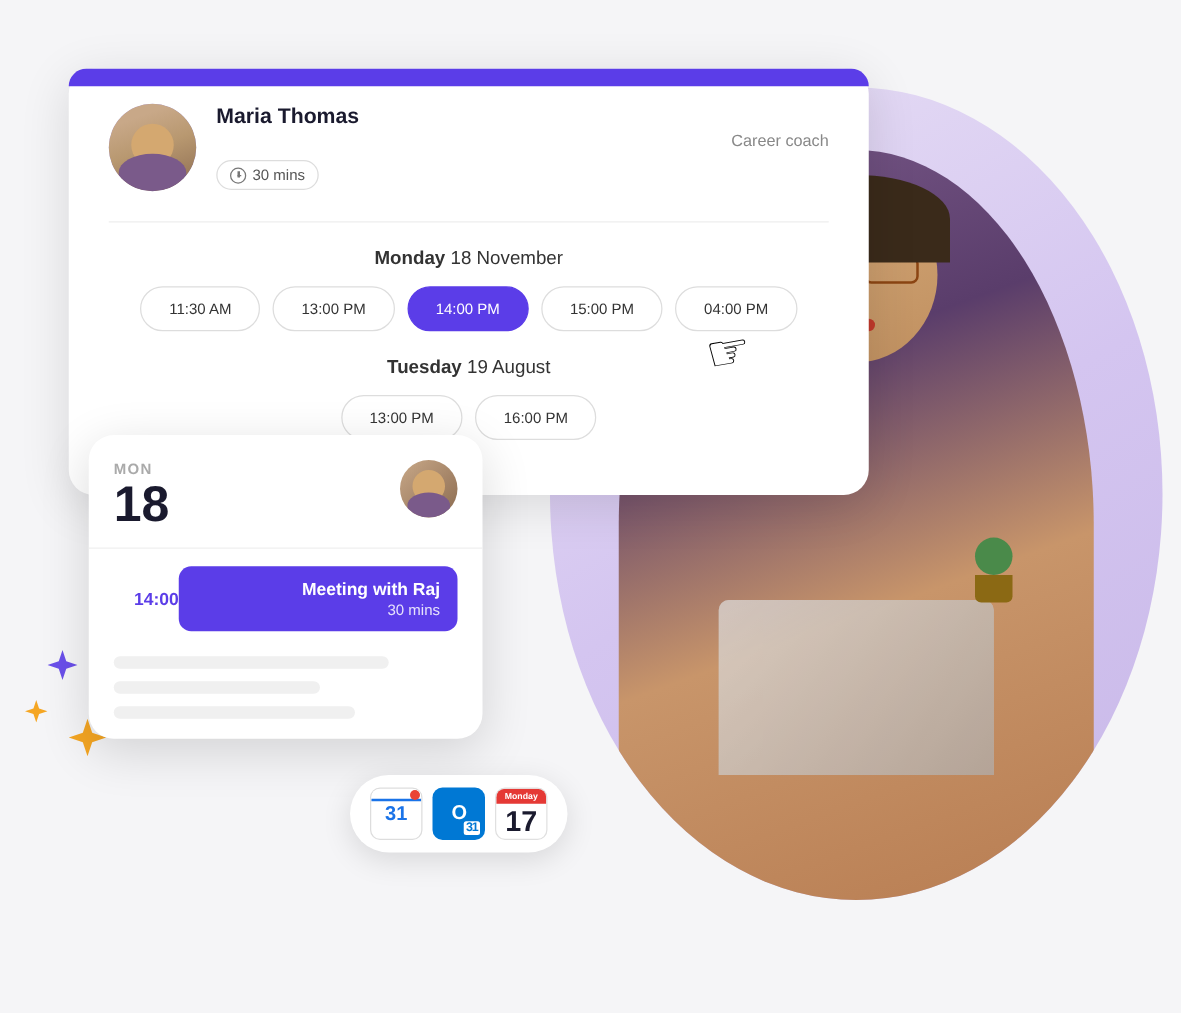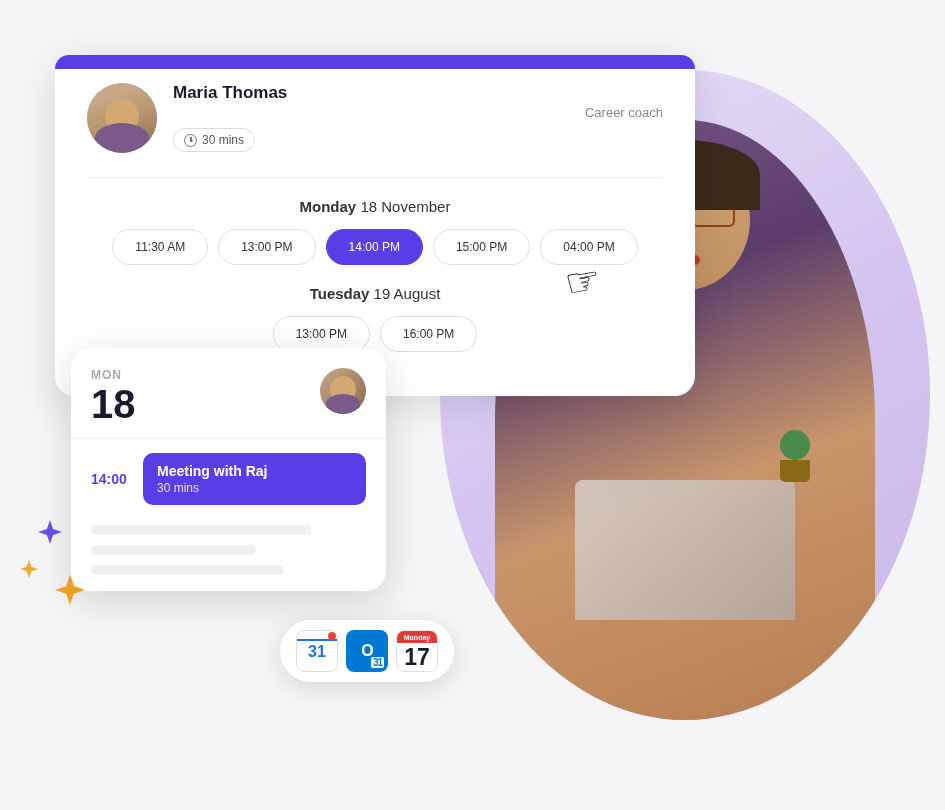--- a/index.html
+++ b/index.html
@@ -236,20 +236,21 @@
       width: 34px;
       height: 20px;
       border-radius: 50% 50% 0 0;
       background: #7a5a8a;
     }
 
     .cal-time-row {
       display: flex;
       align-items: center;
       padding: 14px 20px 10px;
+      text-align: right;
     }
 
     .cal-time {
       font-size: 14px;
       font-weight: 700;
       color: #5b3de8;
       width: 52px;
     }
 
     .meeting-block {

